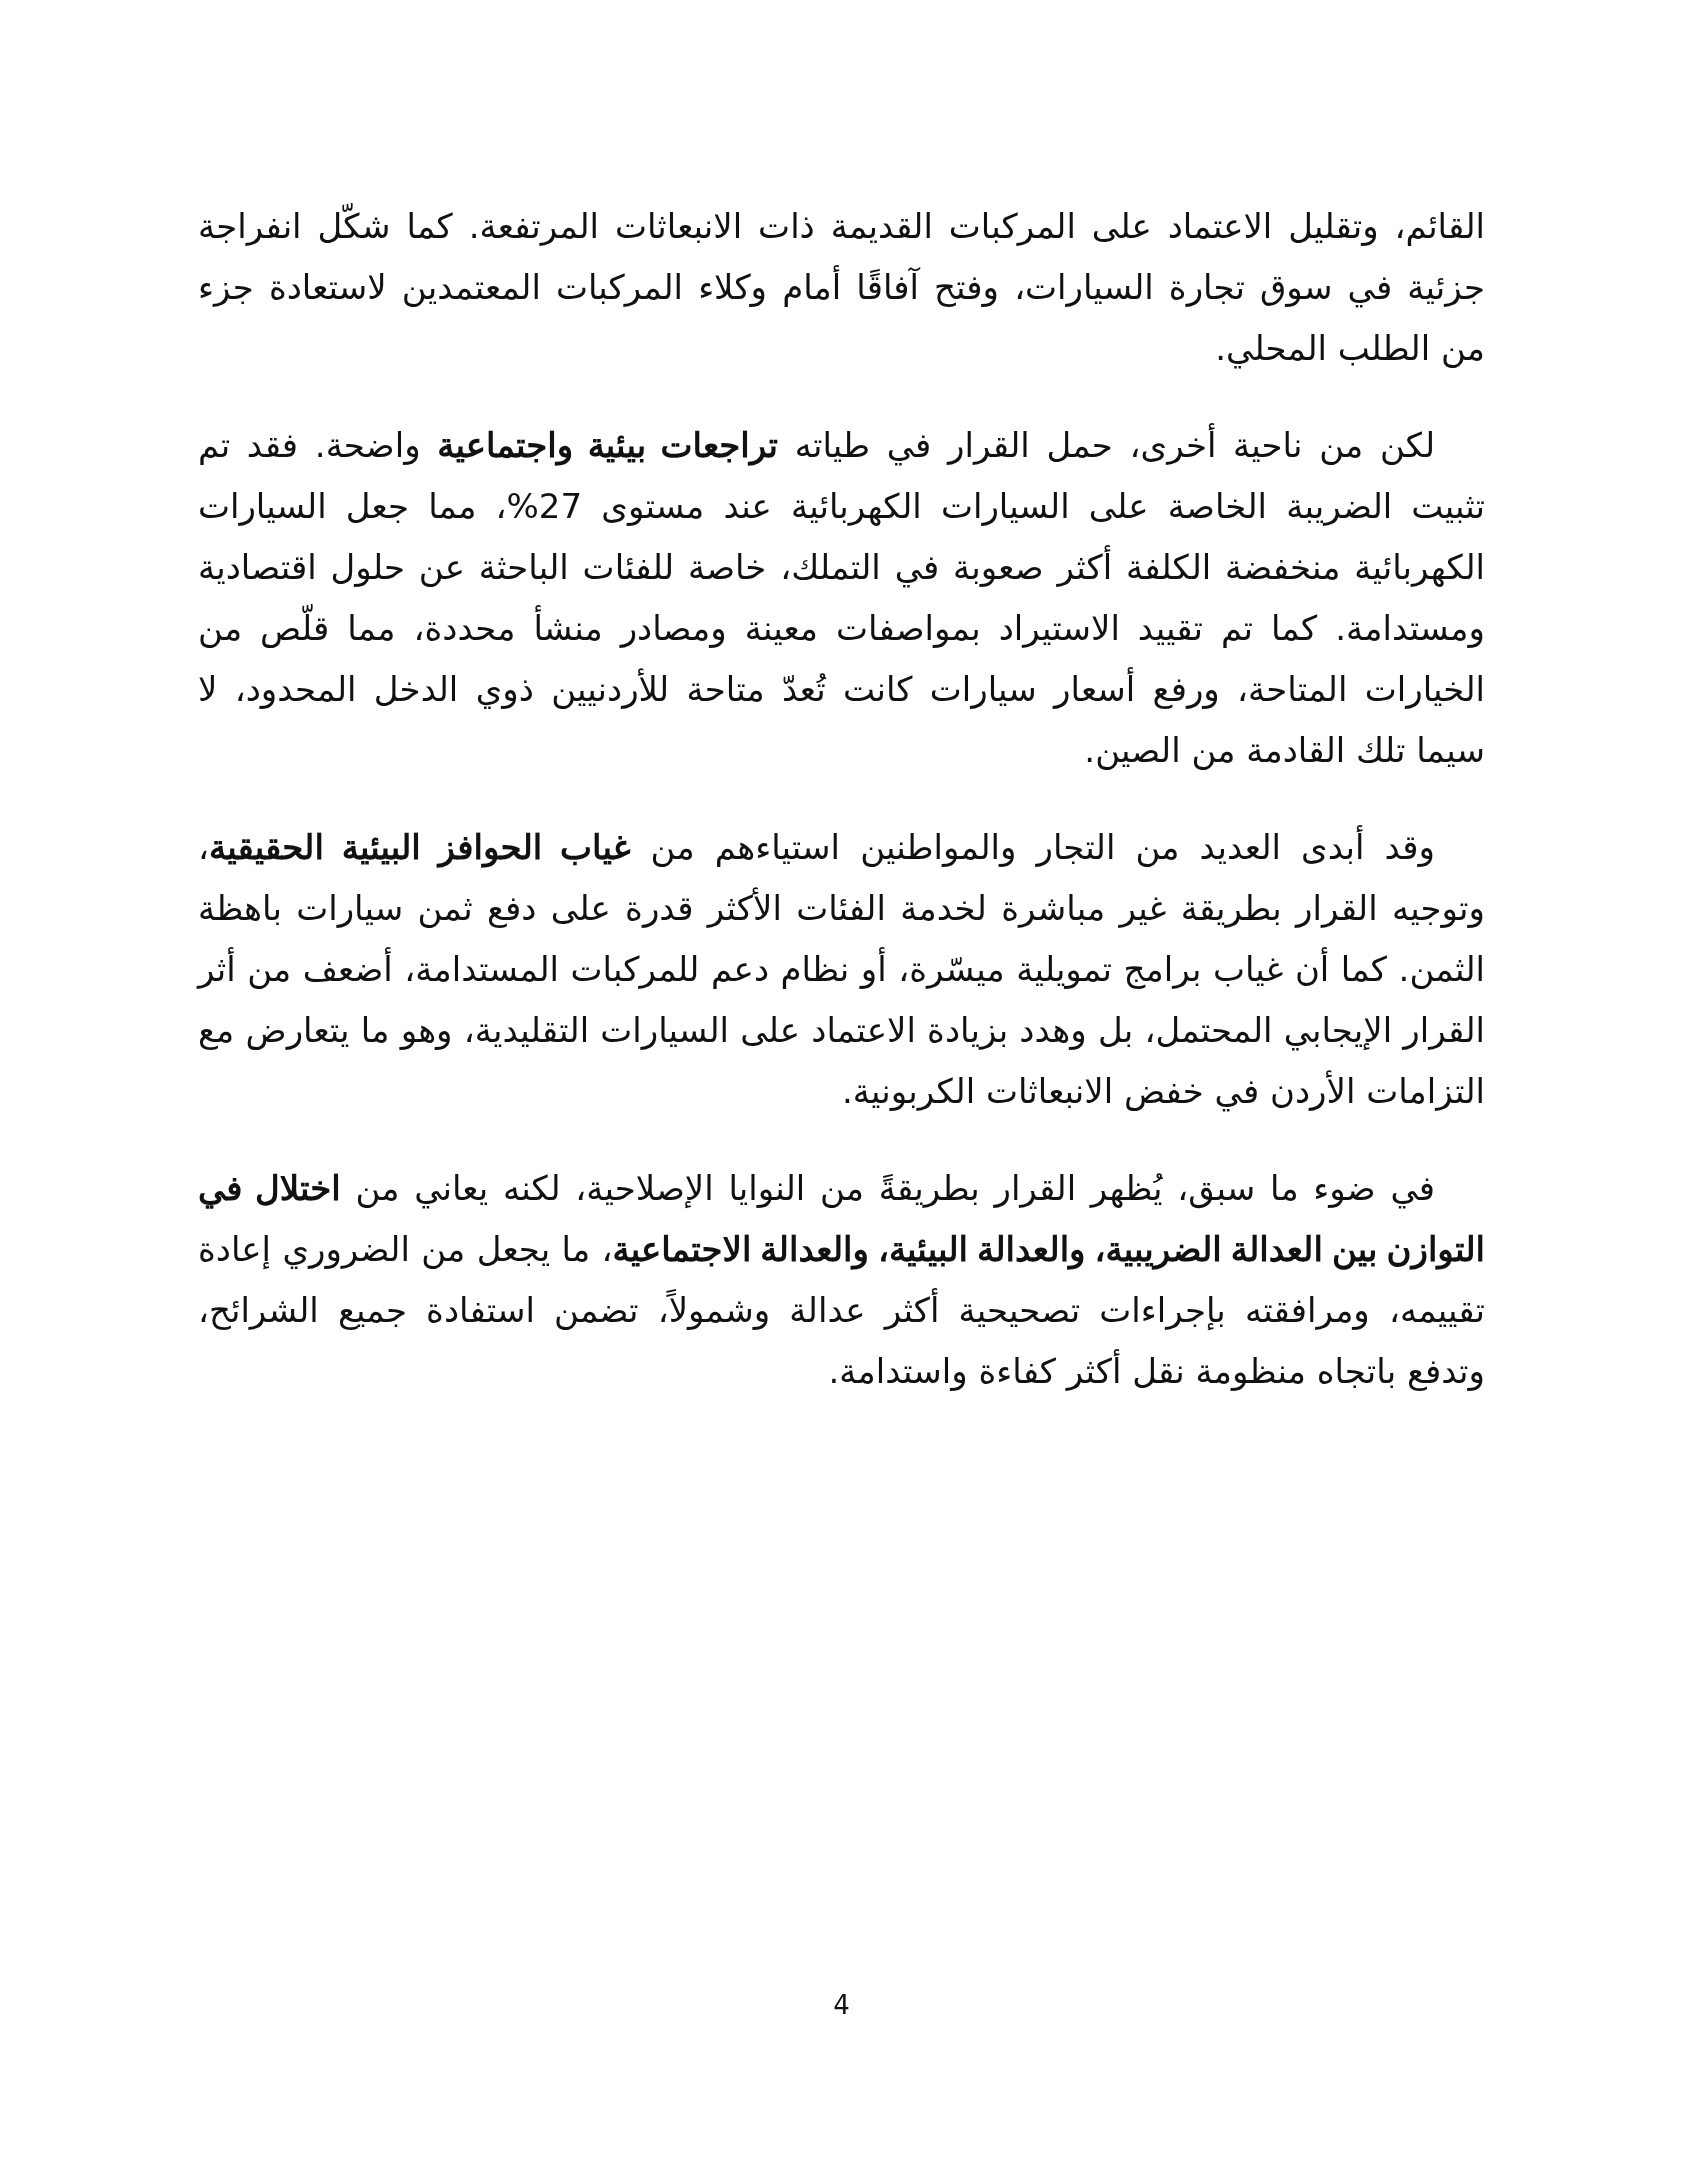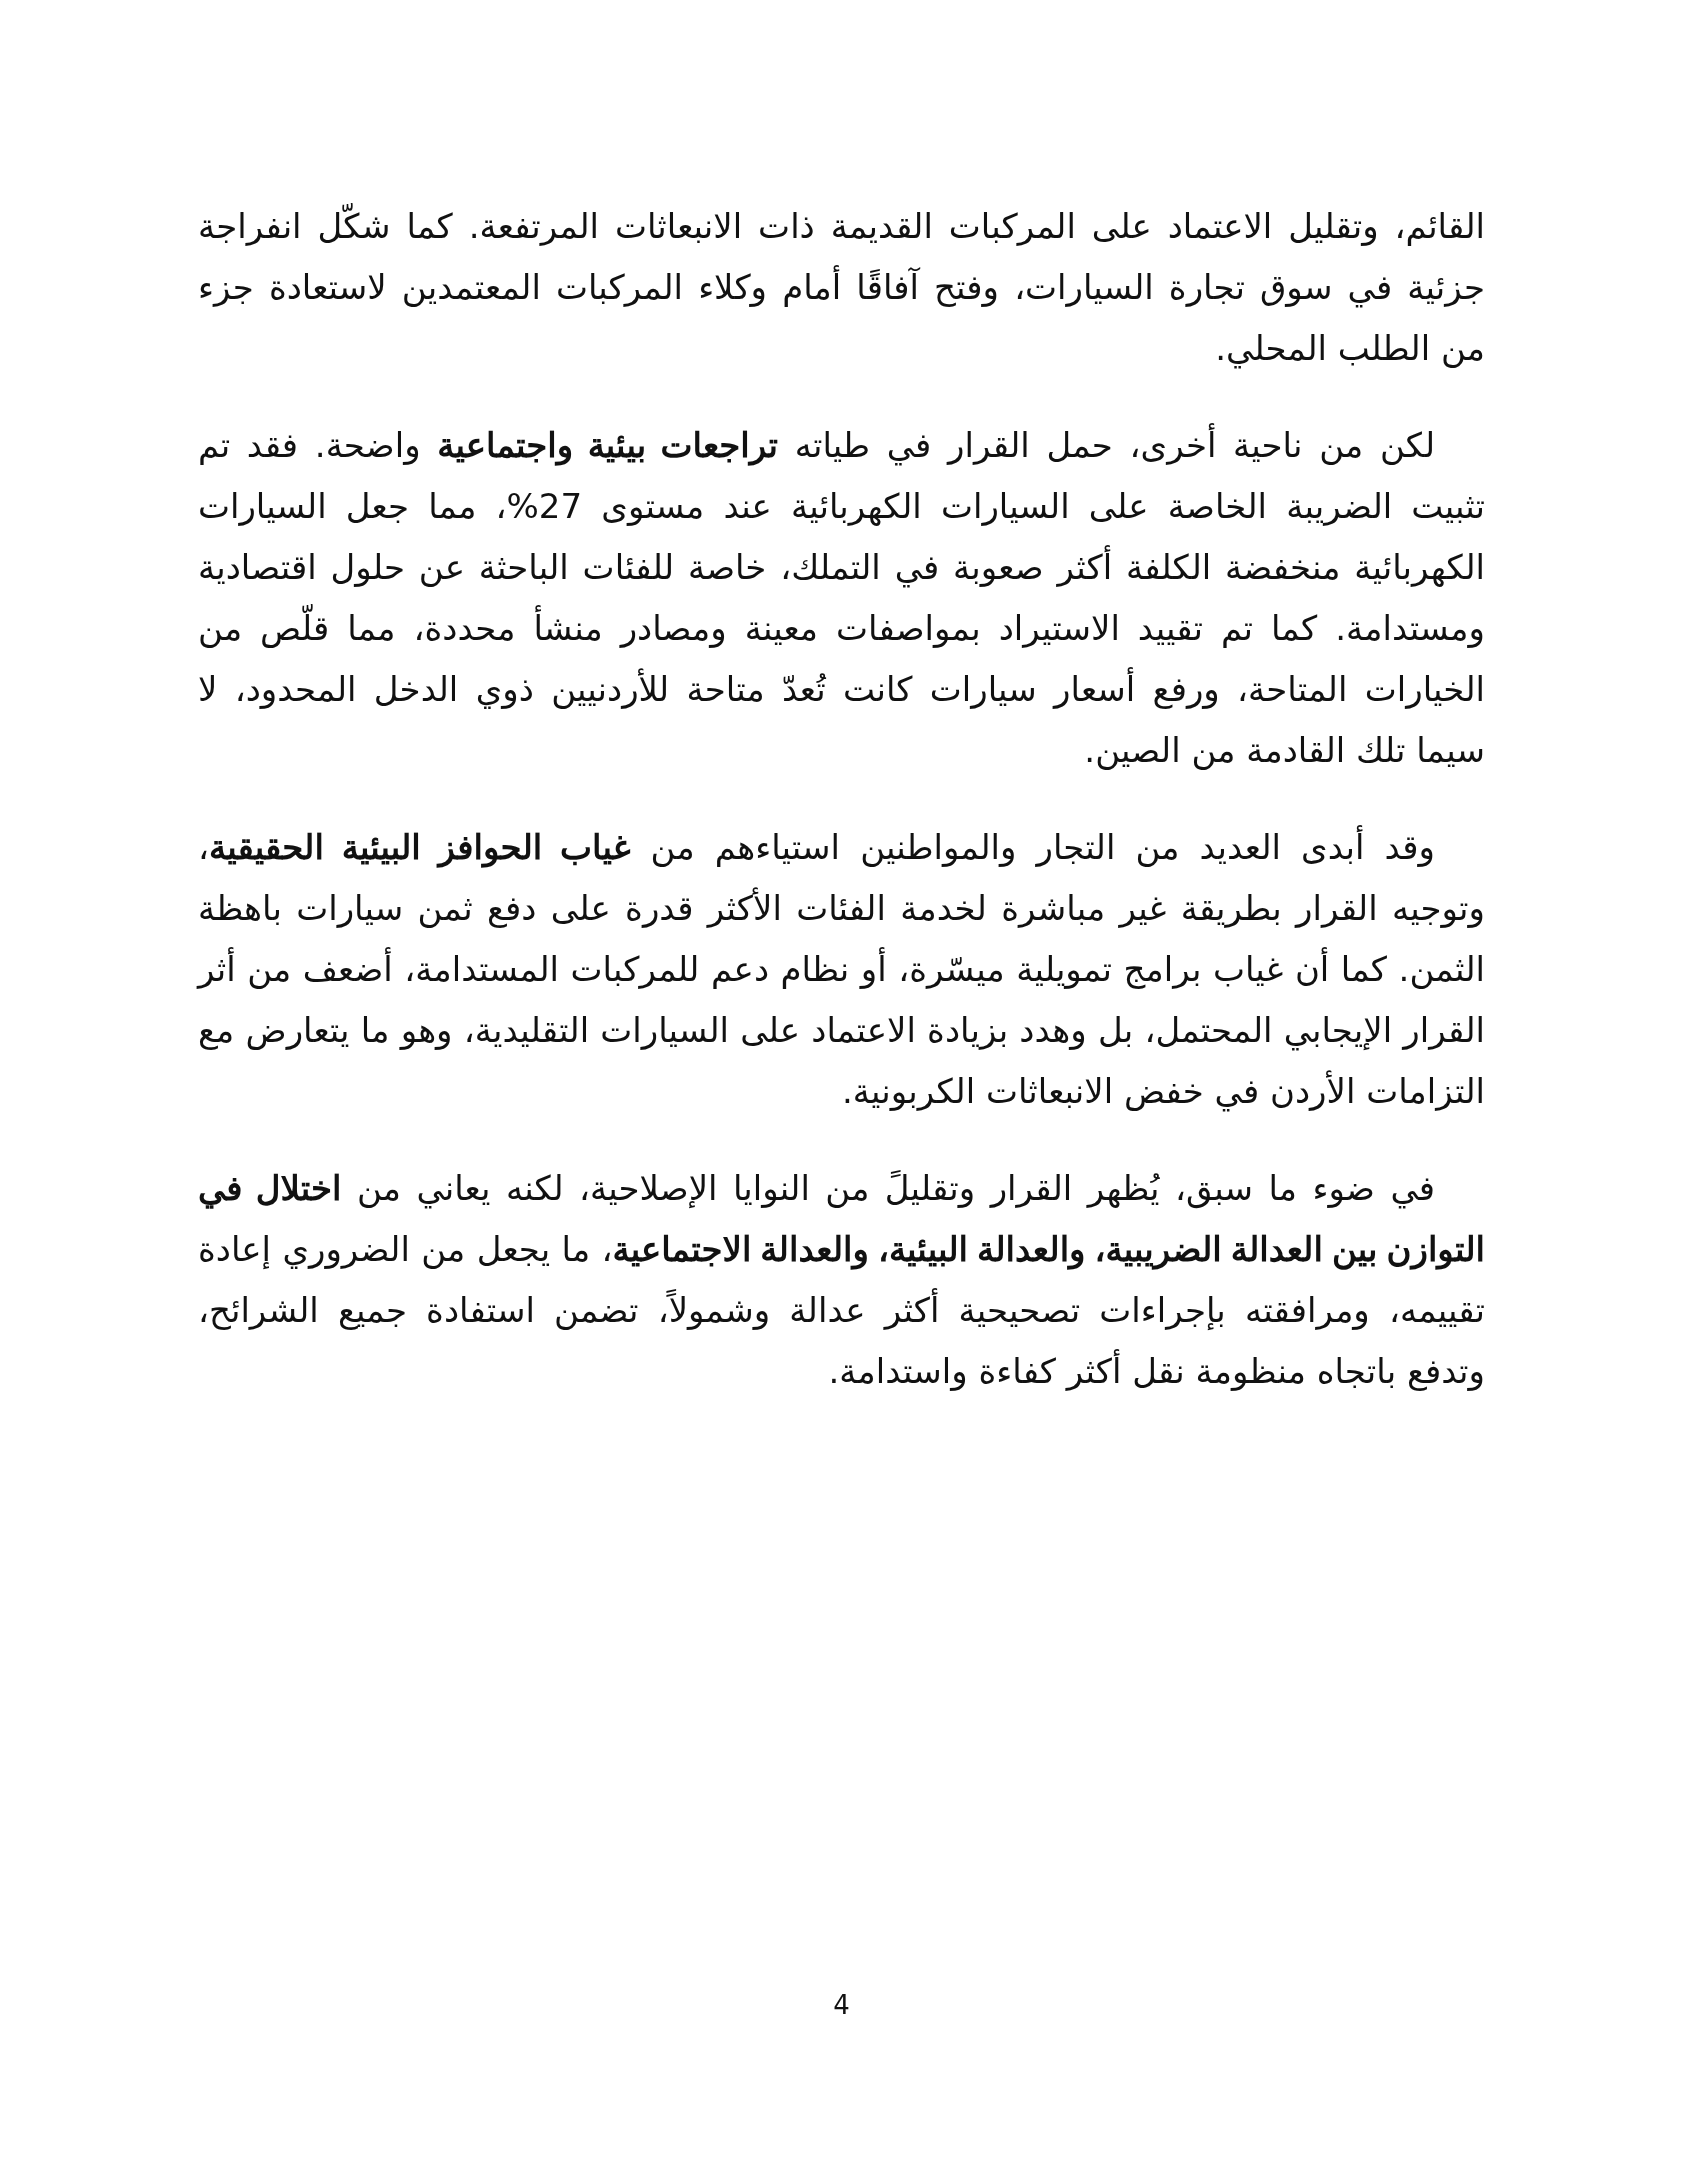--- a/index.html
+++ b/index.html
@@ -66,20 +66,20 @@
 
     <p class="para indent">
       <span>لكن من ناحية أخرى، حمل القرار في طياته </span><span class="bold">تراجعات بيئية واجتماعية</span><span> واضحة. فقد تم تثبيت الضريبة الخاصة على السيارات الكهربائية عند مستوى 27%، مما جعل السيارات الكهربائية منخفضة الكلفة أكثر صعوبة في التملك، خاصة للفئات الباحثة عن حلول اقتصادية ومستدامة. كما تم تقييد الاستيراد بمواصفات معينة ومصادر منشأ محددة، مما قلّص من الخيارات المتاحة، ورفع أسعار سيارات كانت تُعدّ متاحة للأردنيين ذوي الدخل المحدود، لا سيما تلك القادمة من الصين.</span>
     </p>
 
     <p class="para indent">
       <span>وقد أبدى العديد من التجار والمواطنين استياءهم من </span><span class="bold">غياب الحوافز البيئية الحقيقية</span><span>، وتوجيه القرار بطريقة غير مباشرة لخدمة الفئات الأكثر قدرة على دفع ثمن سيارات باهظة الثمن. كما أن غياب برامج تمويلية ميسّرة، أو نظام دعم للمركبات المستدامة، أضعف من أثر القرار الإيجابي المحتمل، بل وهدد بزيادة الاعتماد على السيارات التقليدية، وهو ما يتعارض مع التزامات الأردن في خفض الانبعاثات الكربونية.</span>
     </p>
 
     <p class="para indent">
-      <span>في ضوء ما سبق، يُظهر القرار وتقليلً من النوايا الإصلاحية، لكنه يعاني من </span><span class="bold">اختلال في التوازن بين العدالة الضريبية، والعدالة البيئية، والعدالة الاجتماعية</span><span>، ما يجعل من الضروري إعادة تقييمه، ومرافقته بإجراءات تصحيحية أكثر عدالة وشمولاً، تضمن استفادة جميع الشرائح، وتدفع باتجاه منظومة نقل أكثر كفاءة واستدامة.</span>
+      <span>في ضوء ما سبق، يُظهر القرار بطريقةً من النوايا الإصلاحية، لكنه يعاني من </span><span class="bold">اختلال في التوازن بين العدالة الضريبية، والعدالة البيئية، والعدالة الاجتماعية</span><span>، ما يجعل من الضروري إعادة تقييمه، ومرافقته بإجراءات تصحيحية أكثر عدالة وشمولاً، تضمن استفادة جميع الشرائح، وتدفع باتجاه منظومة نقل أكثر كفاءة واستدامة.</span>
     </p>
 
   </div>
 
   <div class="page-number">4</div>
 </div>
 
 
 </body></html>

